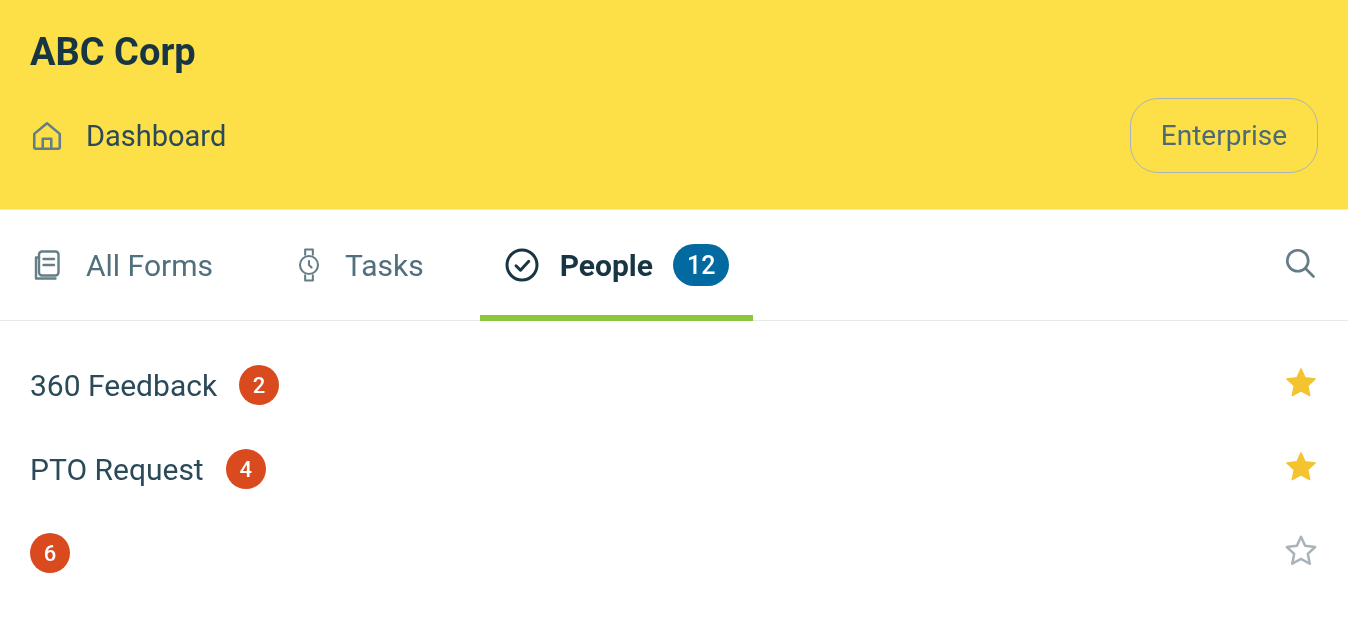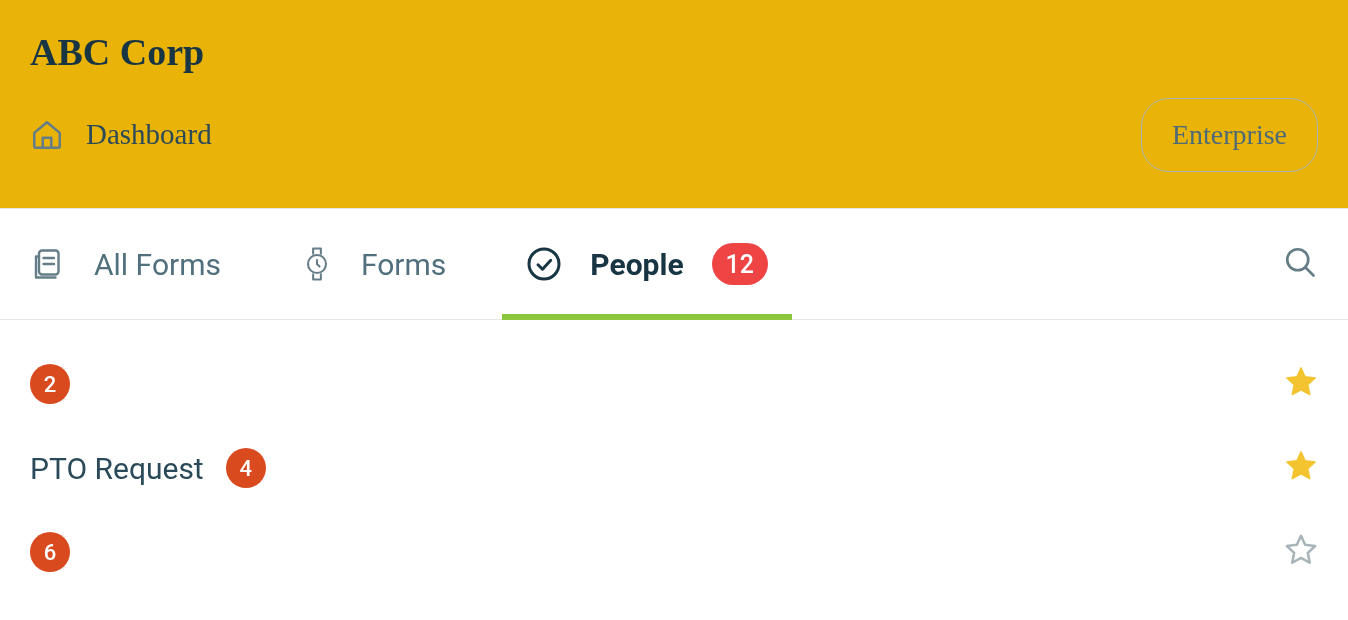--- a/index.html
+++ b/index.html
@@ -6,24 +6,23 @@
       box-sizing: border-box;
       margin: 0;
       padding: 0;
     }
     body {
       font-family: -apple-system, BlinkMacSystemFont, "Segoe UI", Roboto, sans-serif;
       background: #fff;
       width: 1348px;
     }
     .header {
-      background: #eab308;
+      background: #fde047;
       padding: 30px 30px 36px 30px;
       border-bottom: 1px solid #e6e9ea;
-      font-family: Liberation Serif, serif;
     }
     .org-title {
       font-size: 38px;
       font-weight: 700;
       color: #183544;
       margin-bottom: 24px;
     }
     .nav-row {
       display: flex;
       align-items: center;
@@ -63,21 +62,21 @@
       padding: 0 30px;
       border-bottom: 1px solid #e6e9ea;
     }
     .tabs-left {
       display: flex;
       align-items: center;
     }
     .tab {
       display: flex;
       align-items: center;
-      gap: 28px;
+      gap: 20px;
       padding: 34px 0 34px 0;
       margin-right: 80px;
       font-size: 30px;
       color: #516f7c;
       cursor: pointer;
       position: relative;
     }
     .tab.active {
       color: #183544;
       font-weight: 700;
@@ -92,21 +91,21 @@
       background: #8cc63f;
     }
     .tab-icon {
       display: inline-flex;
       color: #657d87;
     }
     .tab.active .tab-icon {
       color: #183544;
     }
     .count-badge {
-      background: #ef4444;
+      background: #0369a1;
       color: #fff;
       border-radius: 24px;
       min-width: 48px;
       height: 42px;
       display: inline-flex;
       align-items: center;
       justify-content: center;
       font-size: 25px;
       font-weight: 500;
       padding: 0 14px;
@@ -190,21 +189,21 @@
     </div>
     <div class="tab">
       <span class="tab-icon">
         <svg width="32" height="36" viewBox="0 0 24 28" fill="none" stroke="currentColor" stroke-width="1.6" stroke-linecap="round" stroke-linejoin="round">
           <circle cx="12" cy="14" r="7"></circle>
           <path d="M12 11 V14 L14 16"></path>
           <path d="M9 6 L9 2 H15 V6"></path>
           <path d="M9 22 L9 26 H15 V22"></path>
         </svg>
       </span>
-      <span>Forms</span>
+      <span>Tasks</span>
     </div>
     <div class="tab active">
       <span class="tab-icon">
         <svg width="36" height="36" viewBox="0 0 24 24" fill="none" stroke="currentColor" stroke-width="2" stroke-linecap="round" stroke-linejoin="round">
           <circle cx="12" cy="12" r="10"></circle>
           <path d="M8 12.5 L11 15.5 L16.5 9.5"></path>
         </svg>
       </span>
       <span>People</span>
       <span class="count-badge">12</span>
@@ -216,20 +215,21 @@
         <circle cx="10.5" cy="10.5" r="7"></circle>
         <line x1="16" y1="16" x2="21" y2="21"></line>
       </svg>
     </span>
   </div>
 </div>
 
 <div class="list">
   <div class="list-row">
     <div class="list-left">
+      <span class="list-title">360 Feedback</span>
       <span class="small-badge">2</span>
     </div>
     <span class="star-btn">
       <span>
         <svg width="34" height="34" viewBox="0 0 24 24" fill="#f4c430" stroke="#f4c430" stroke-width="1" stroke-linejoin="round">
           <path d="M12 2 L14.9 8.3 L22 9.2 L16.8 14 L18.2 21 L12 17.6 L5.8 21 L7.2 14 L2 9.2 L9.1 8.3 Z"></path>
         </svg>
       </span>
     </span>
   </div>

